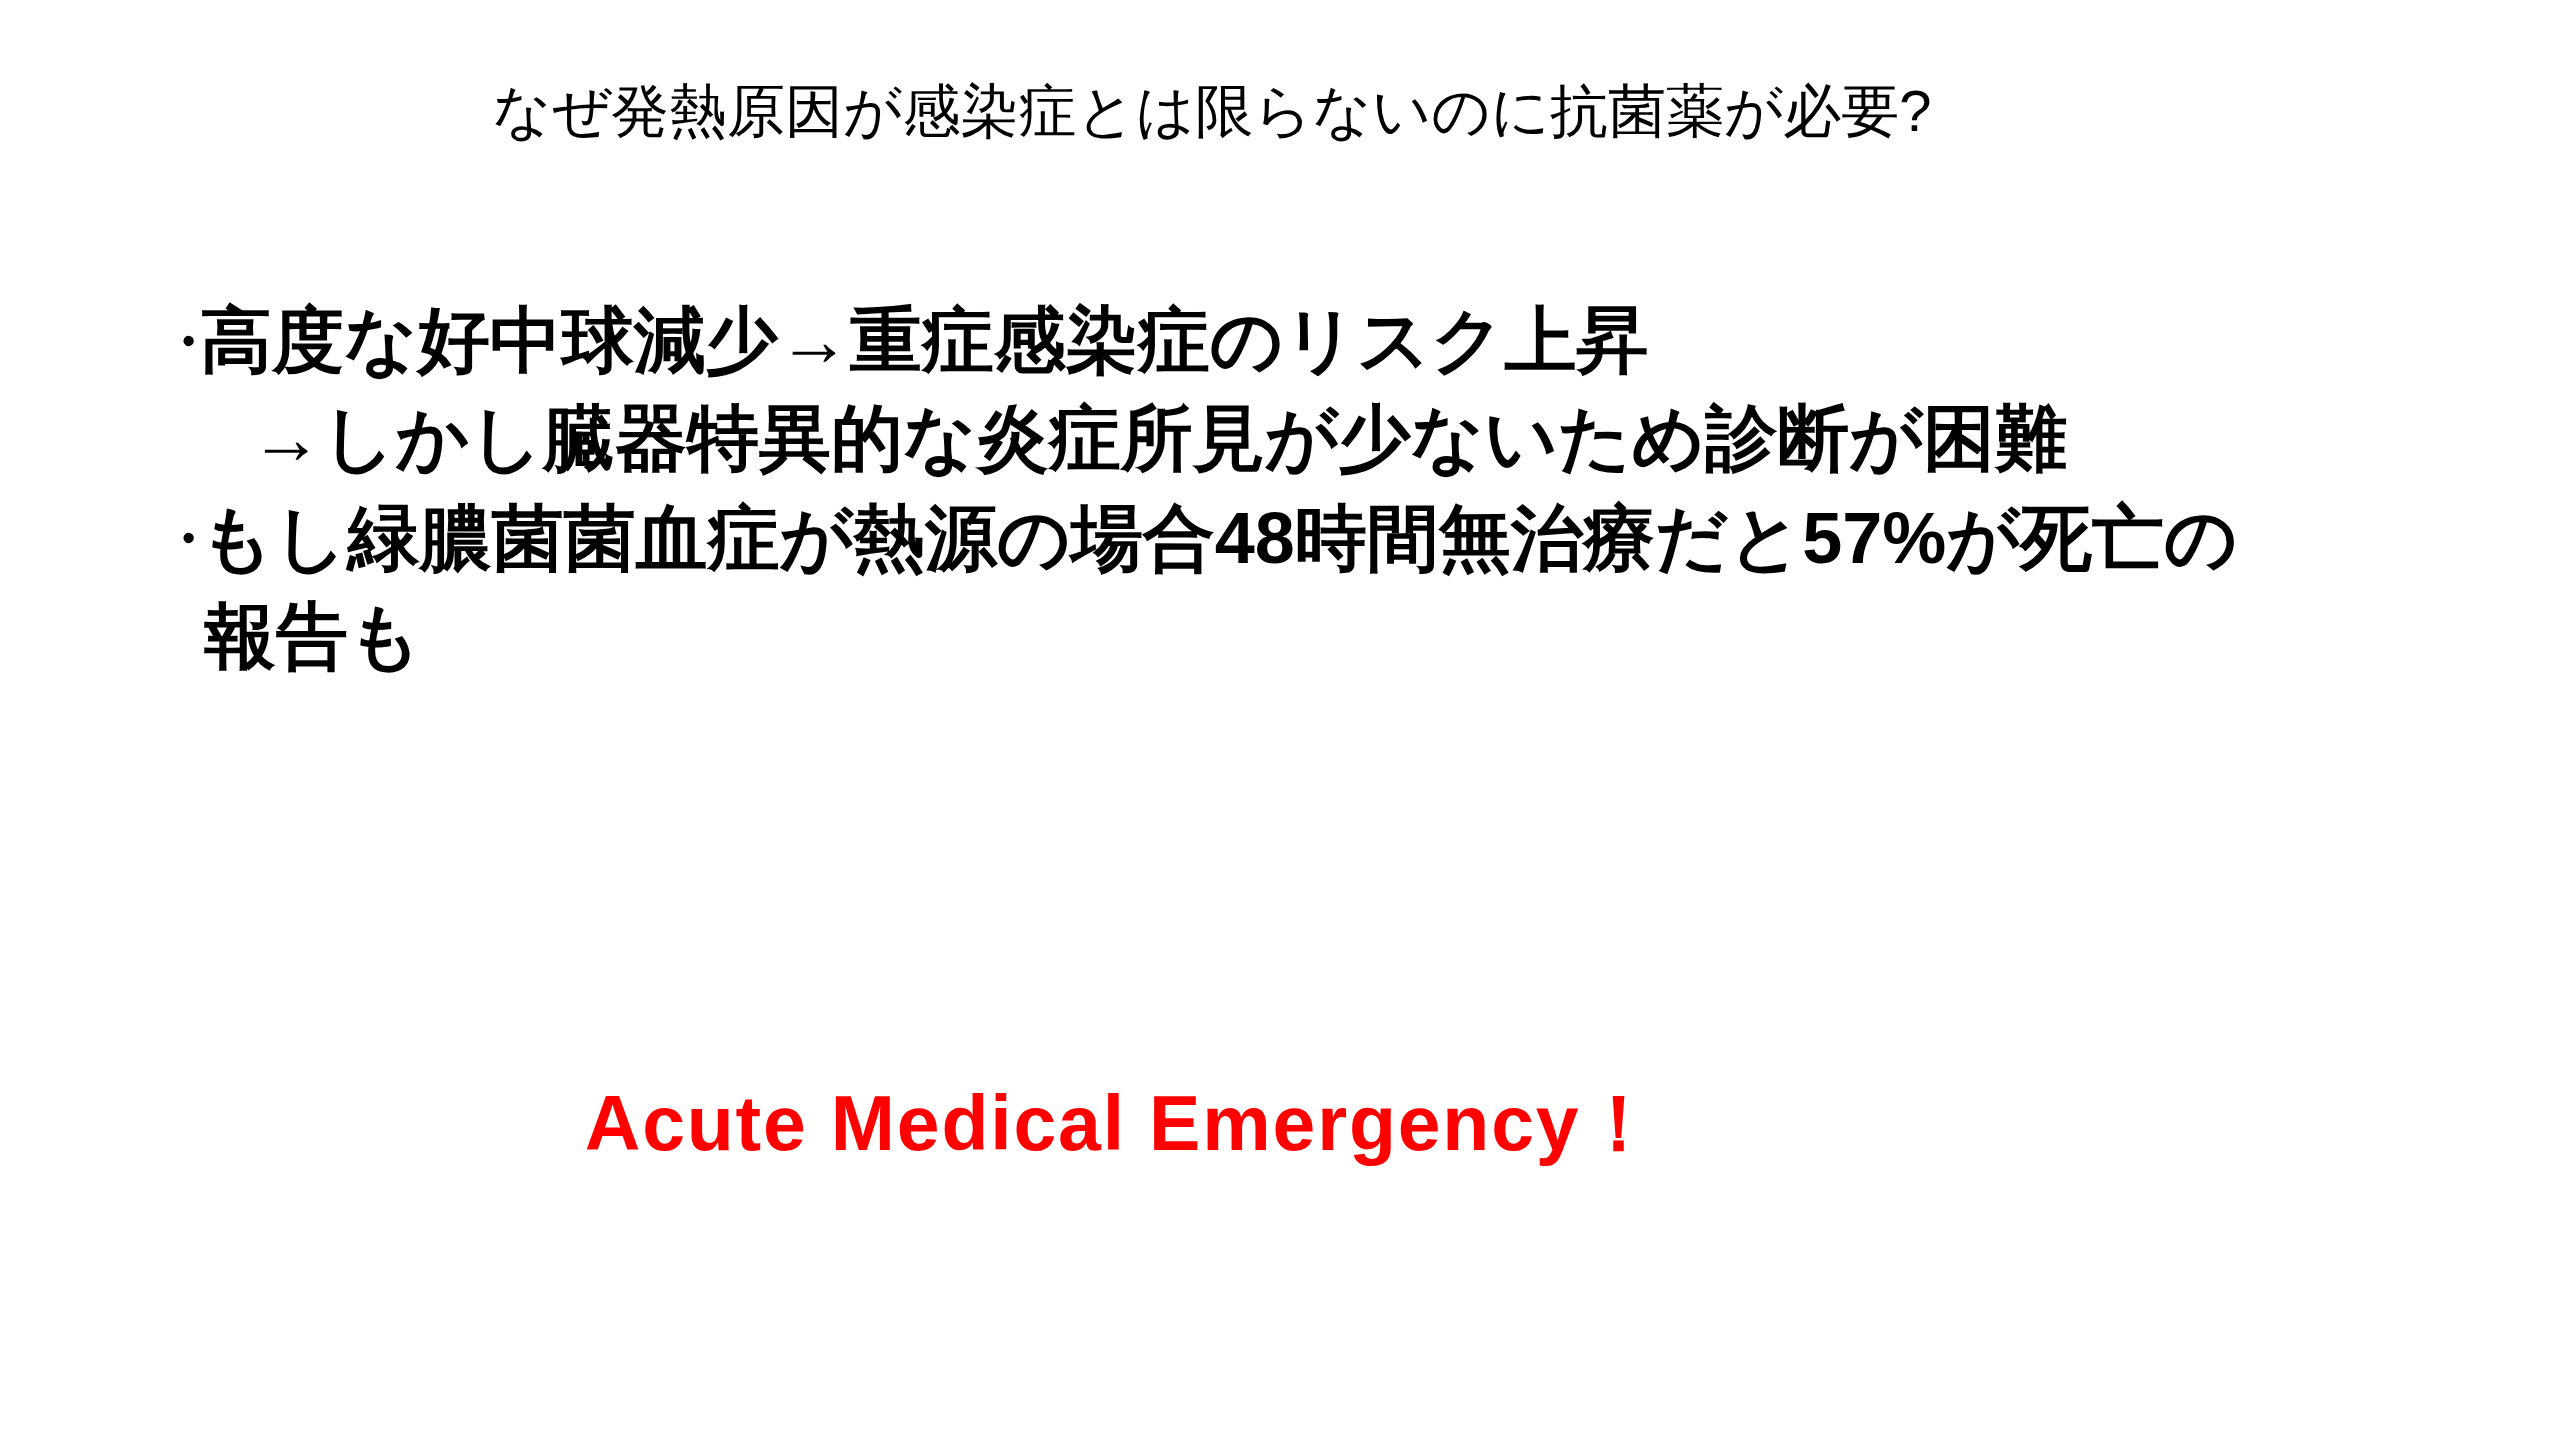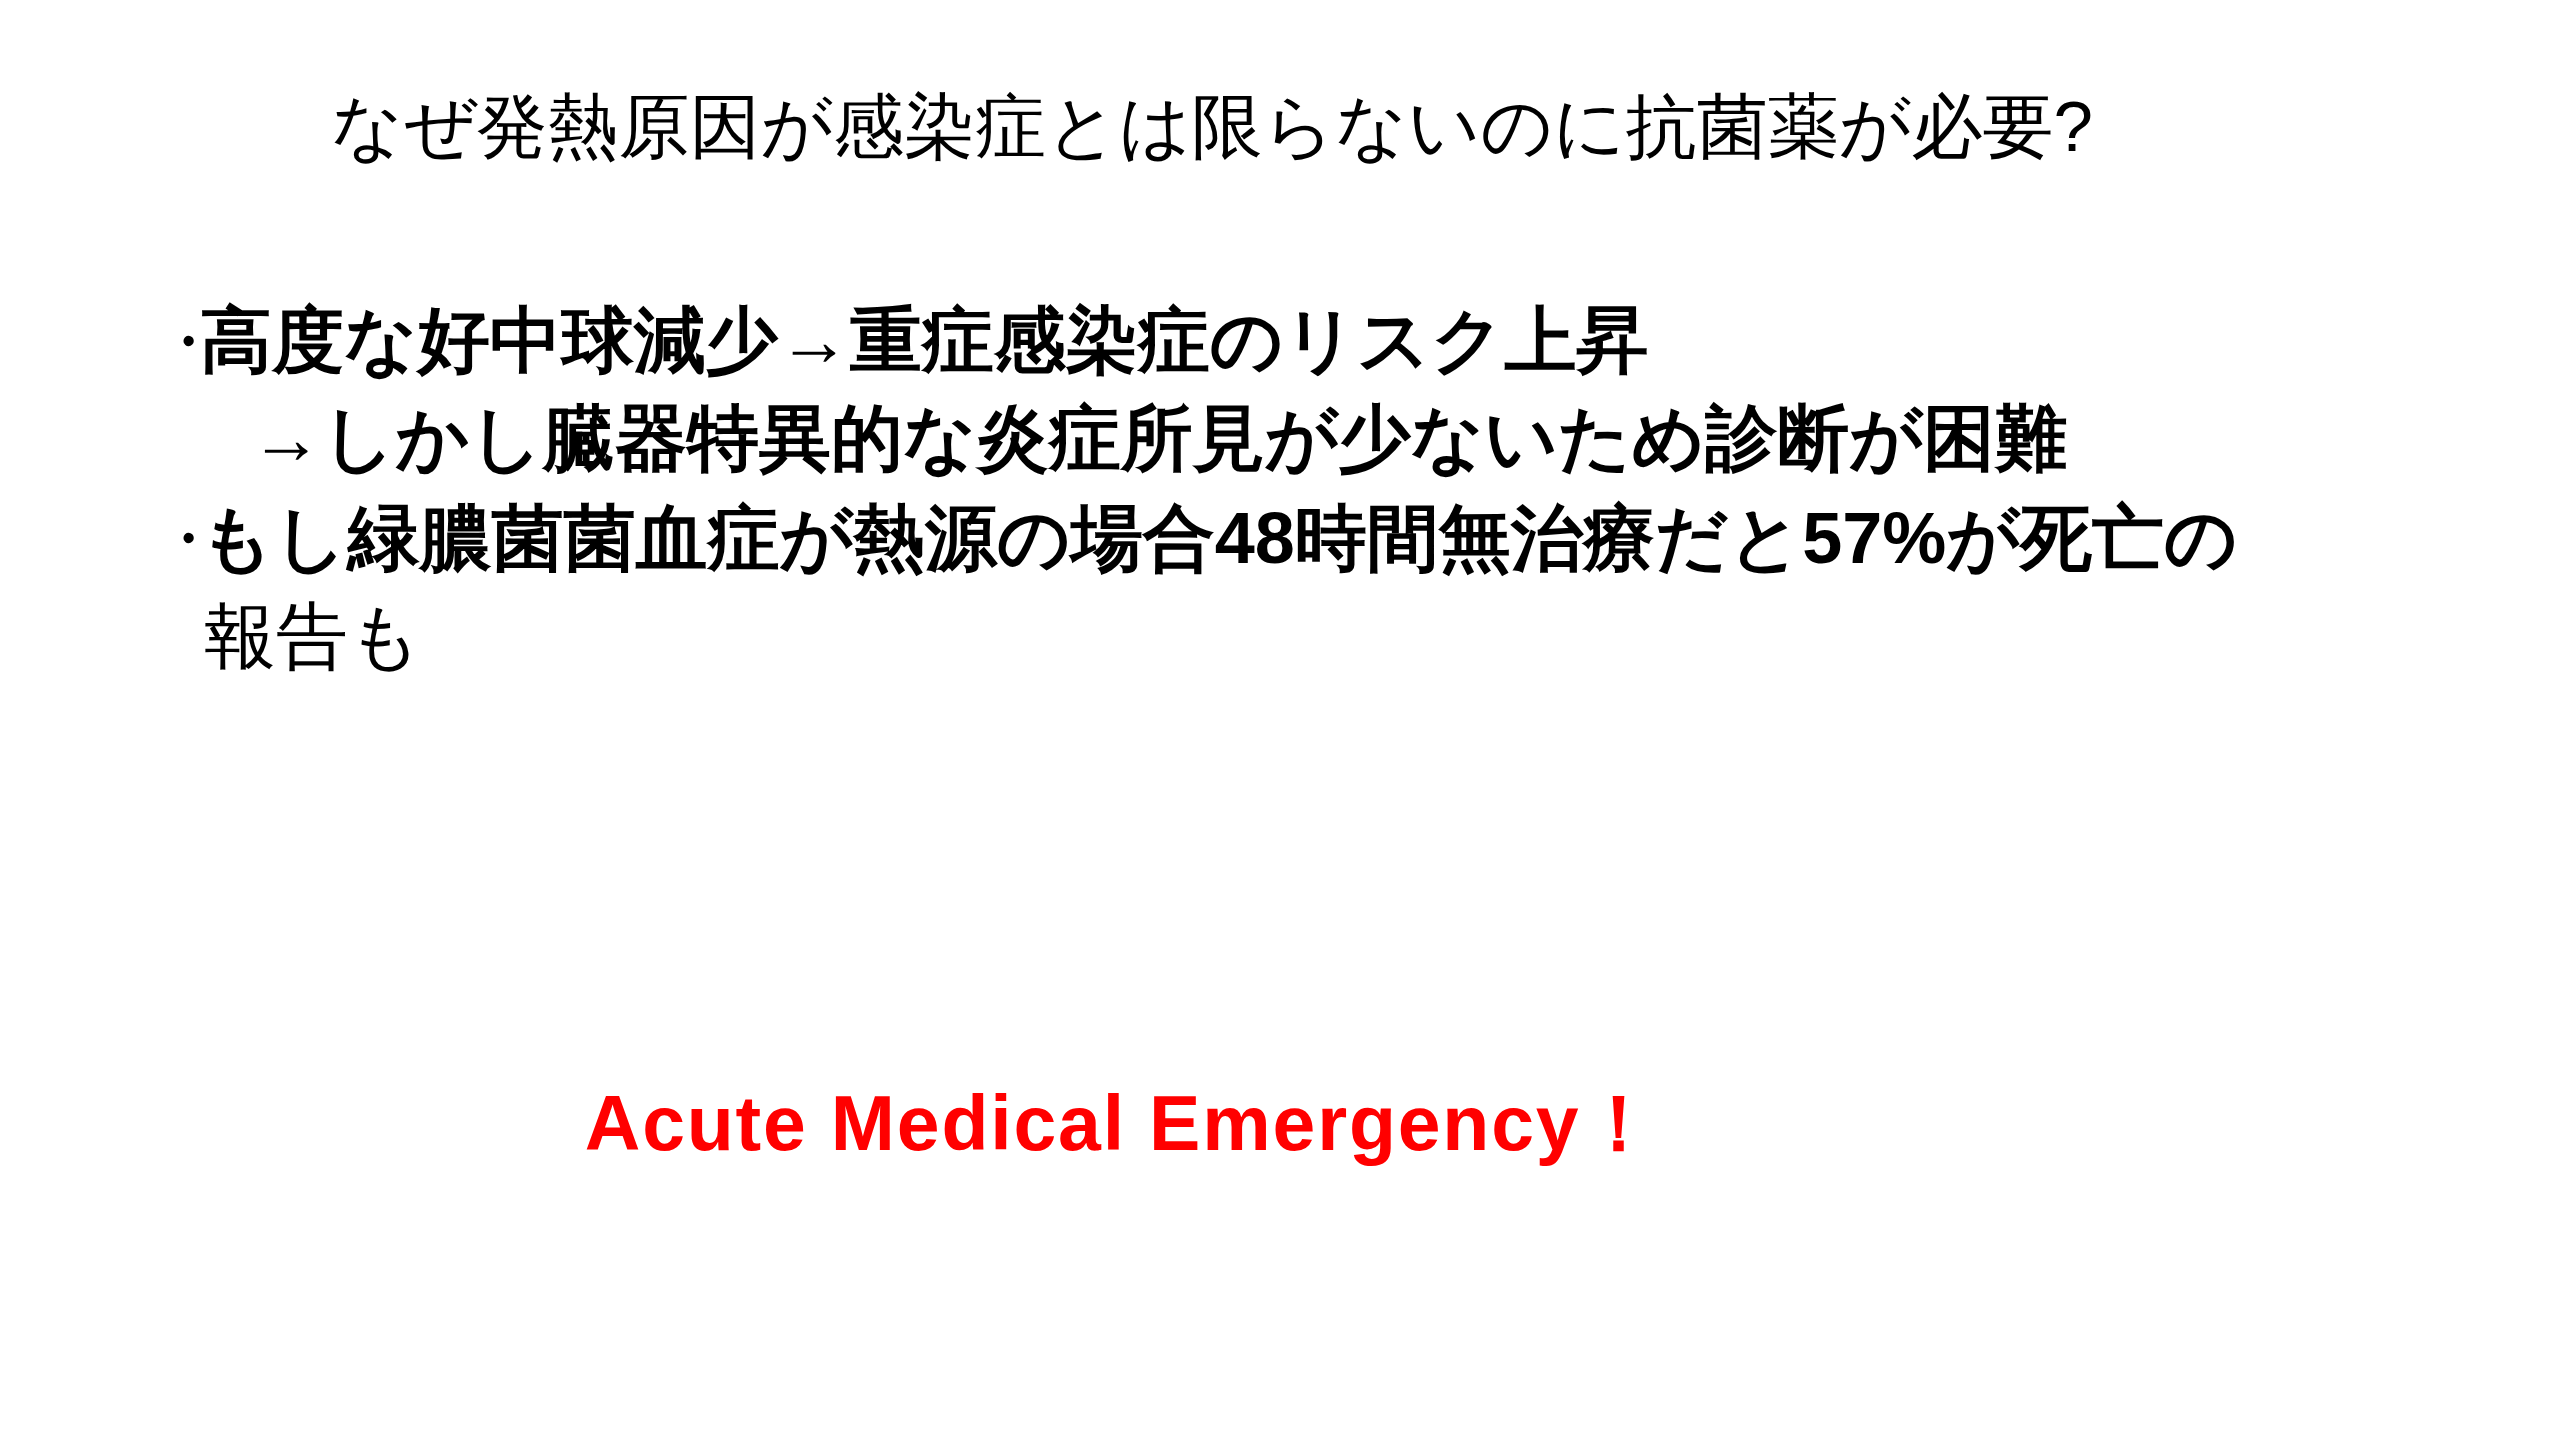--- a/index.html
+++ b/index.html
@@ -17,24 +17,24 @@
   .slide {
     position: relative;
     width: 2576px;
     height: 1449px;
     background: #ffffff;
     box-sizing: border-box;
   }
   .slide-title {
     position: absolute;
     left: 0;
-    top: 88px;
+    top: 79px;
     width: 2424px;
     text-align: center;
-    font-size: 71px;
+    font-size: 58px;
     line-height: 1.1;
     font-weight: 400;
     letter-spacing: 0px;
     white-space: nowrap;
     color: #000000;
   }
   .body-block {
     position: absolute;
     left: 161px;
     top: 295px;
@@ -59,21 +59,21 @@
     font-size: 72px;
     line-height: 1.26;
     font-weight: bold;
     margin: 0 0 9px 0;
     padding-left: 89px;
     white-space: nowrap;
   }
   .cont-line {
     font-size: 72px;
     line-height: 1.26;
-    font-weight: normal;
+    font-weight: bold;
     margin: 0 0 7.2px 0;
     padding-left: 43px;
     white-space: nowrap;
   }
   .red {
     color: #000000;
   }
   .emphasis-footer {
     position: absolute;
     left: 0;

